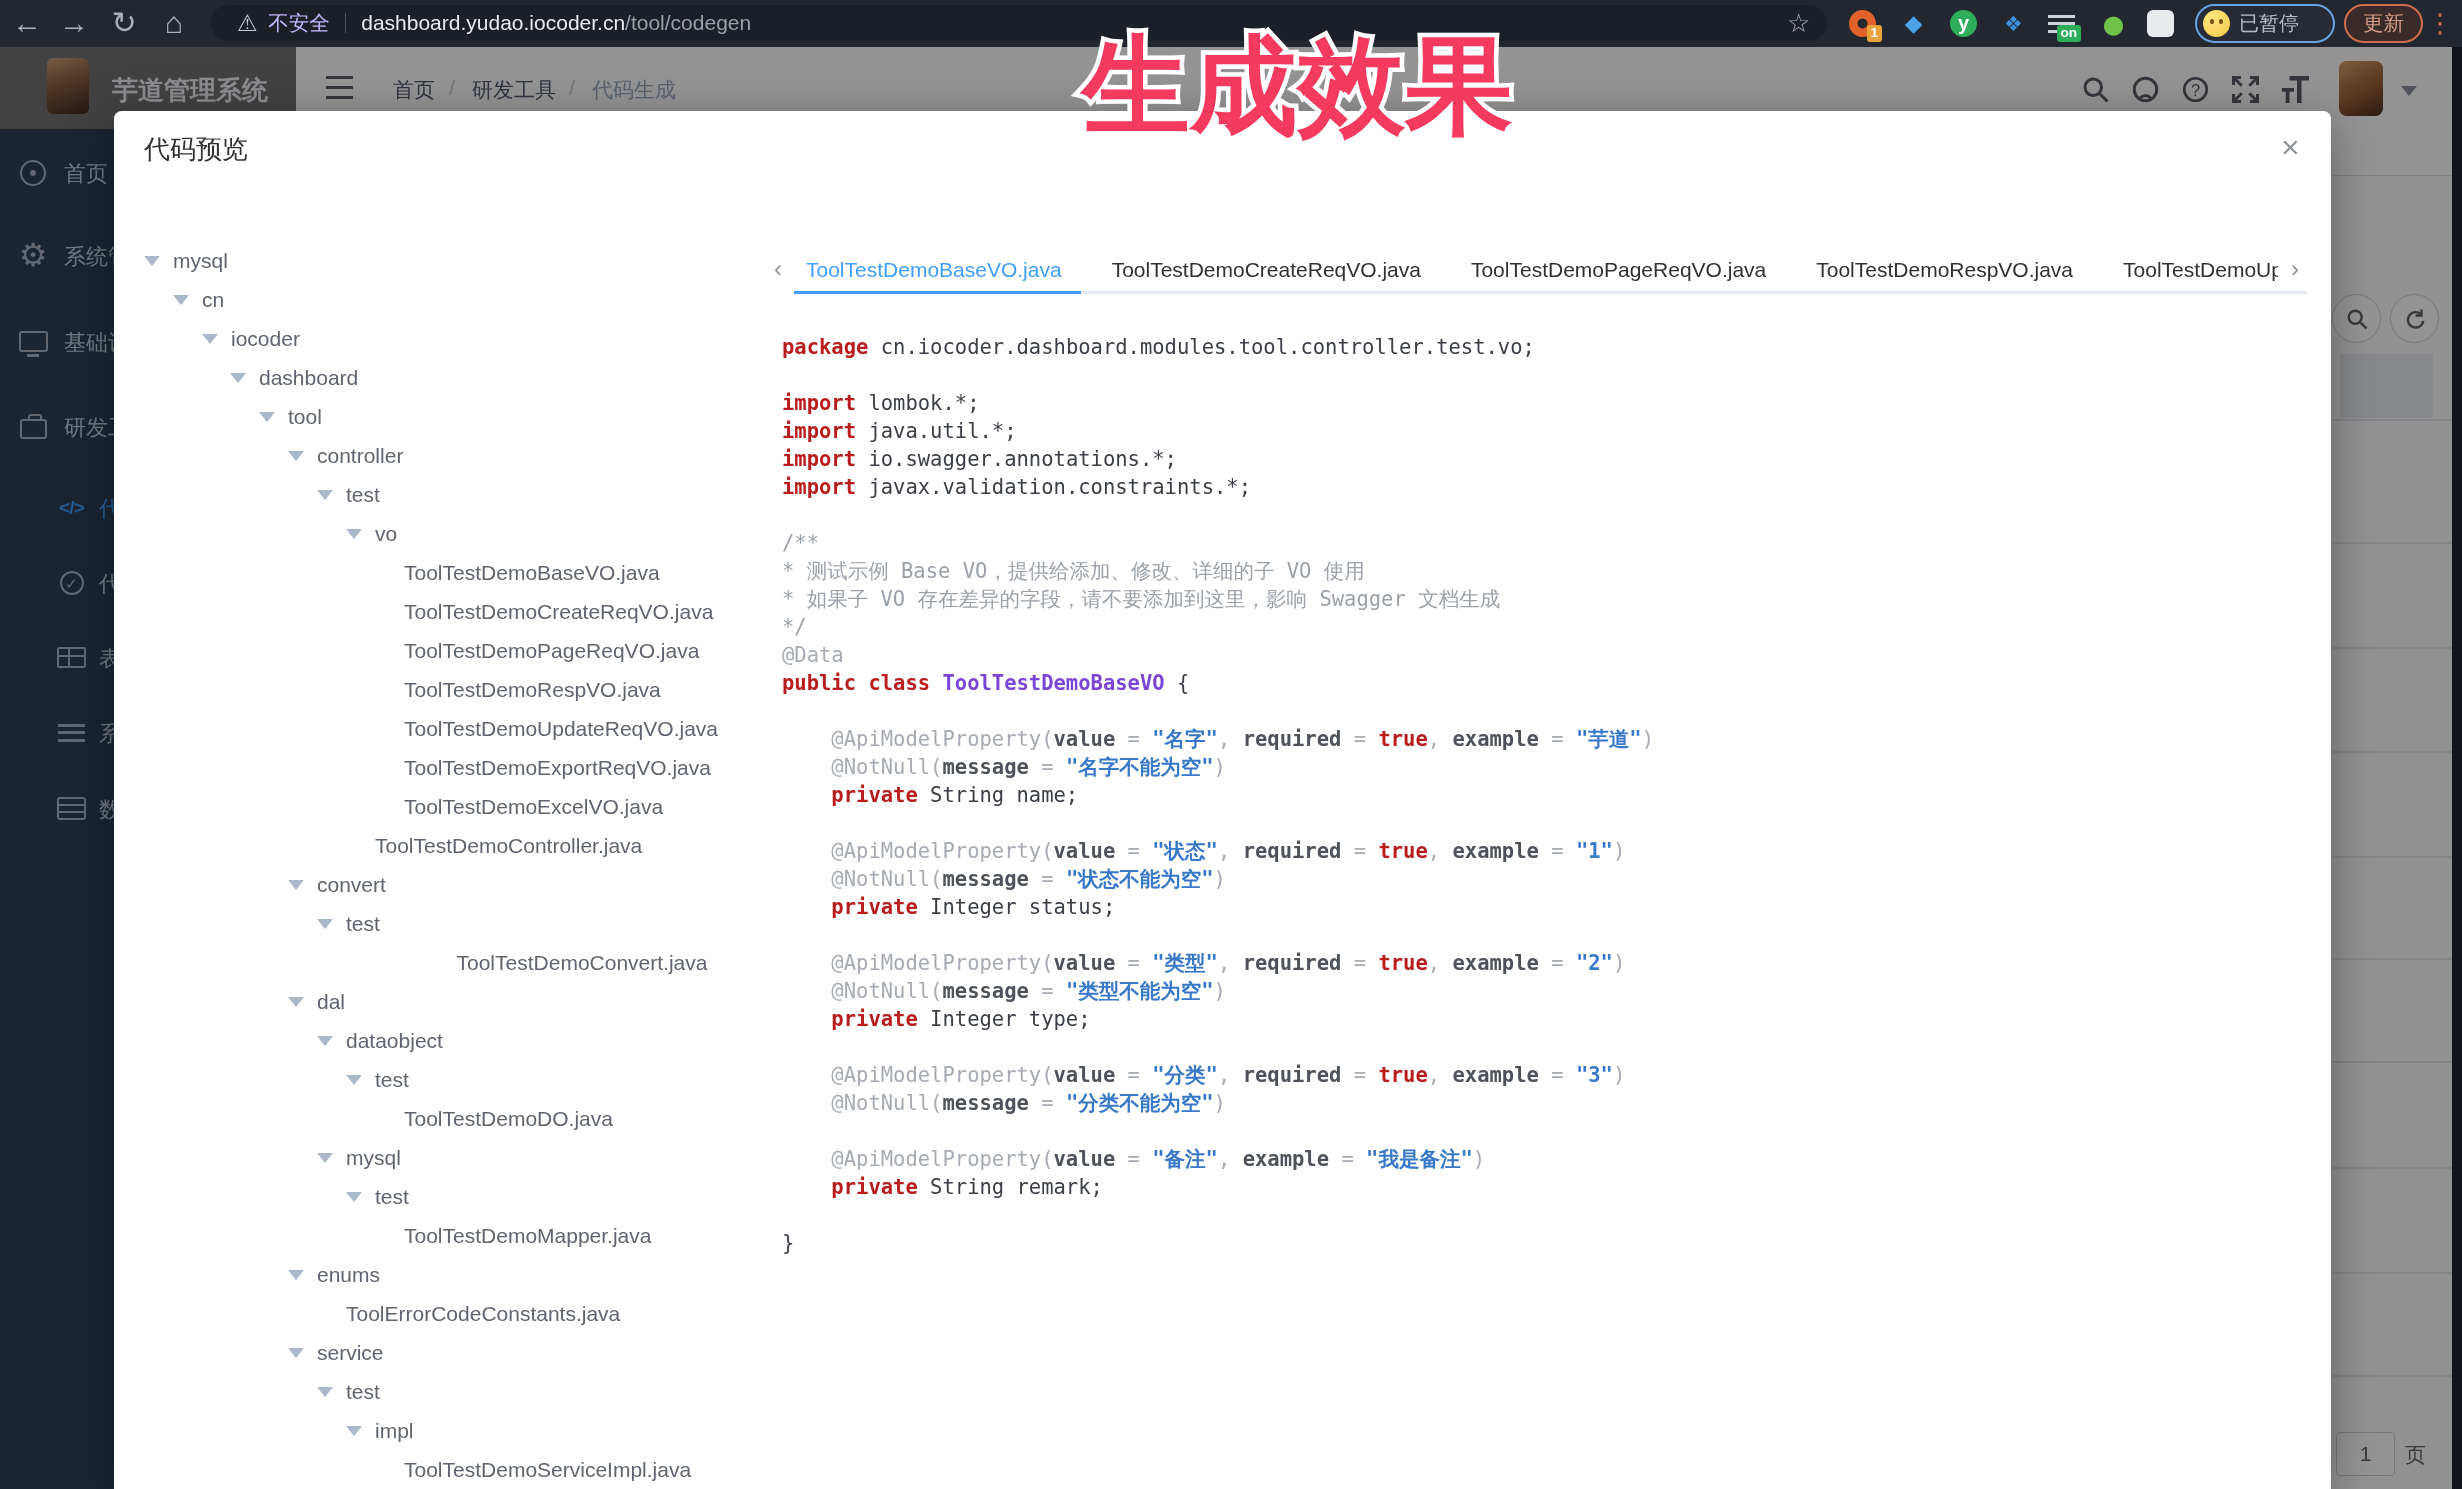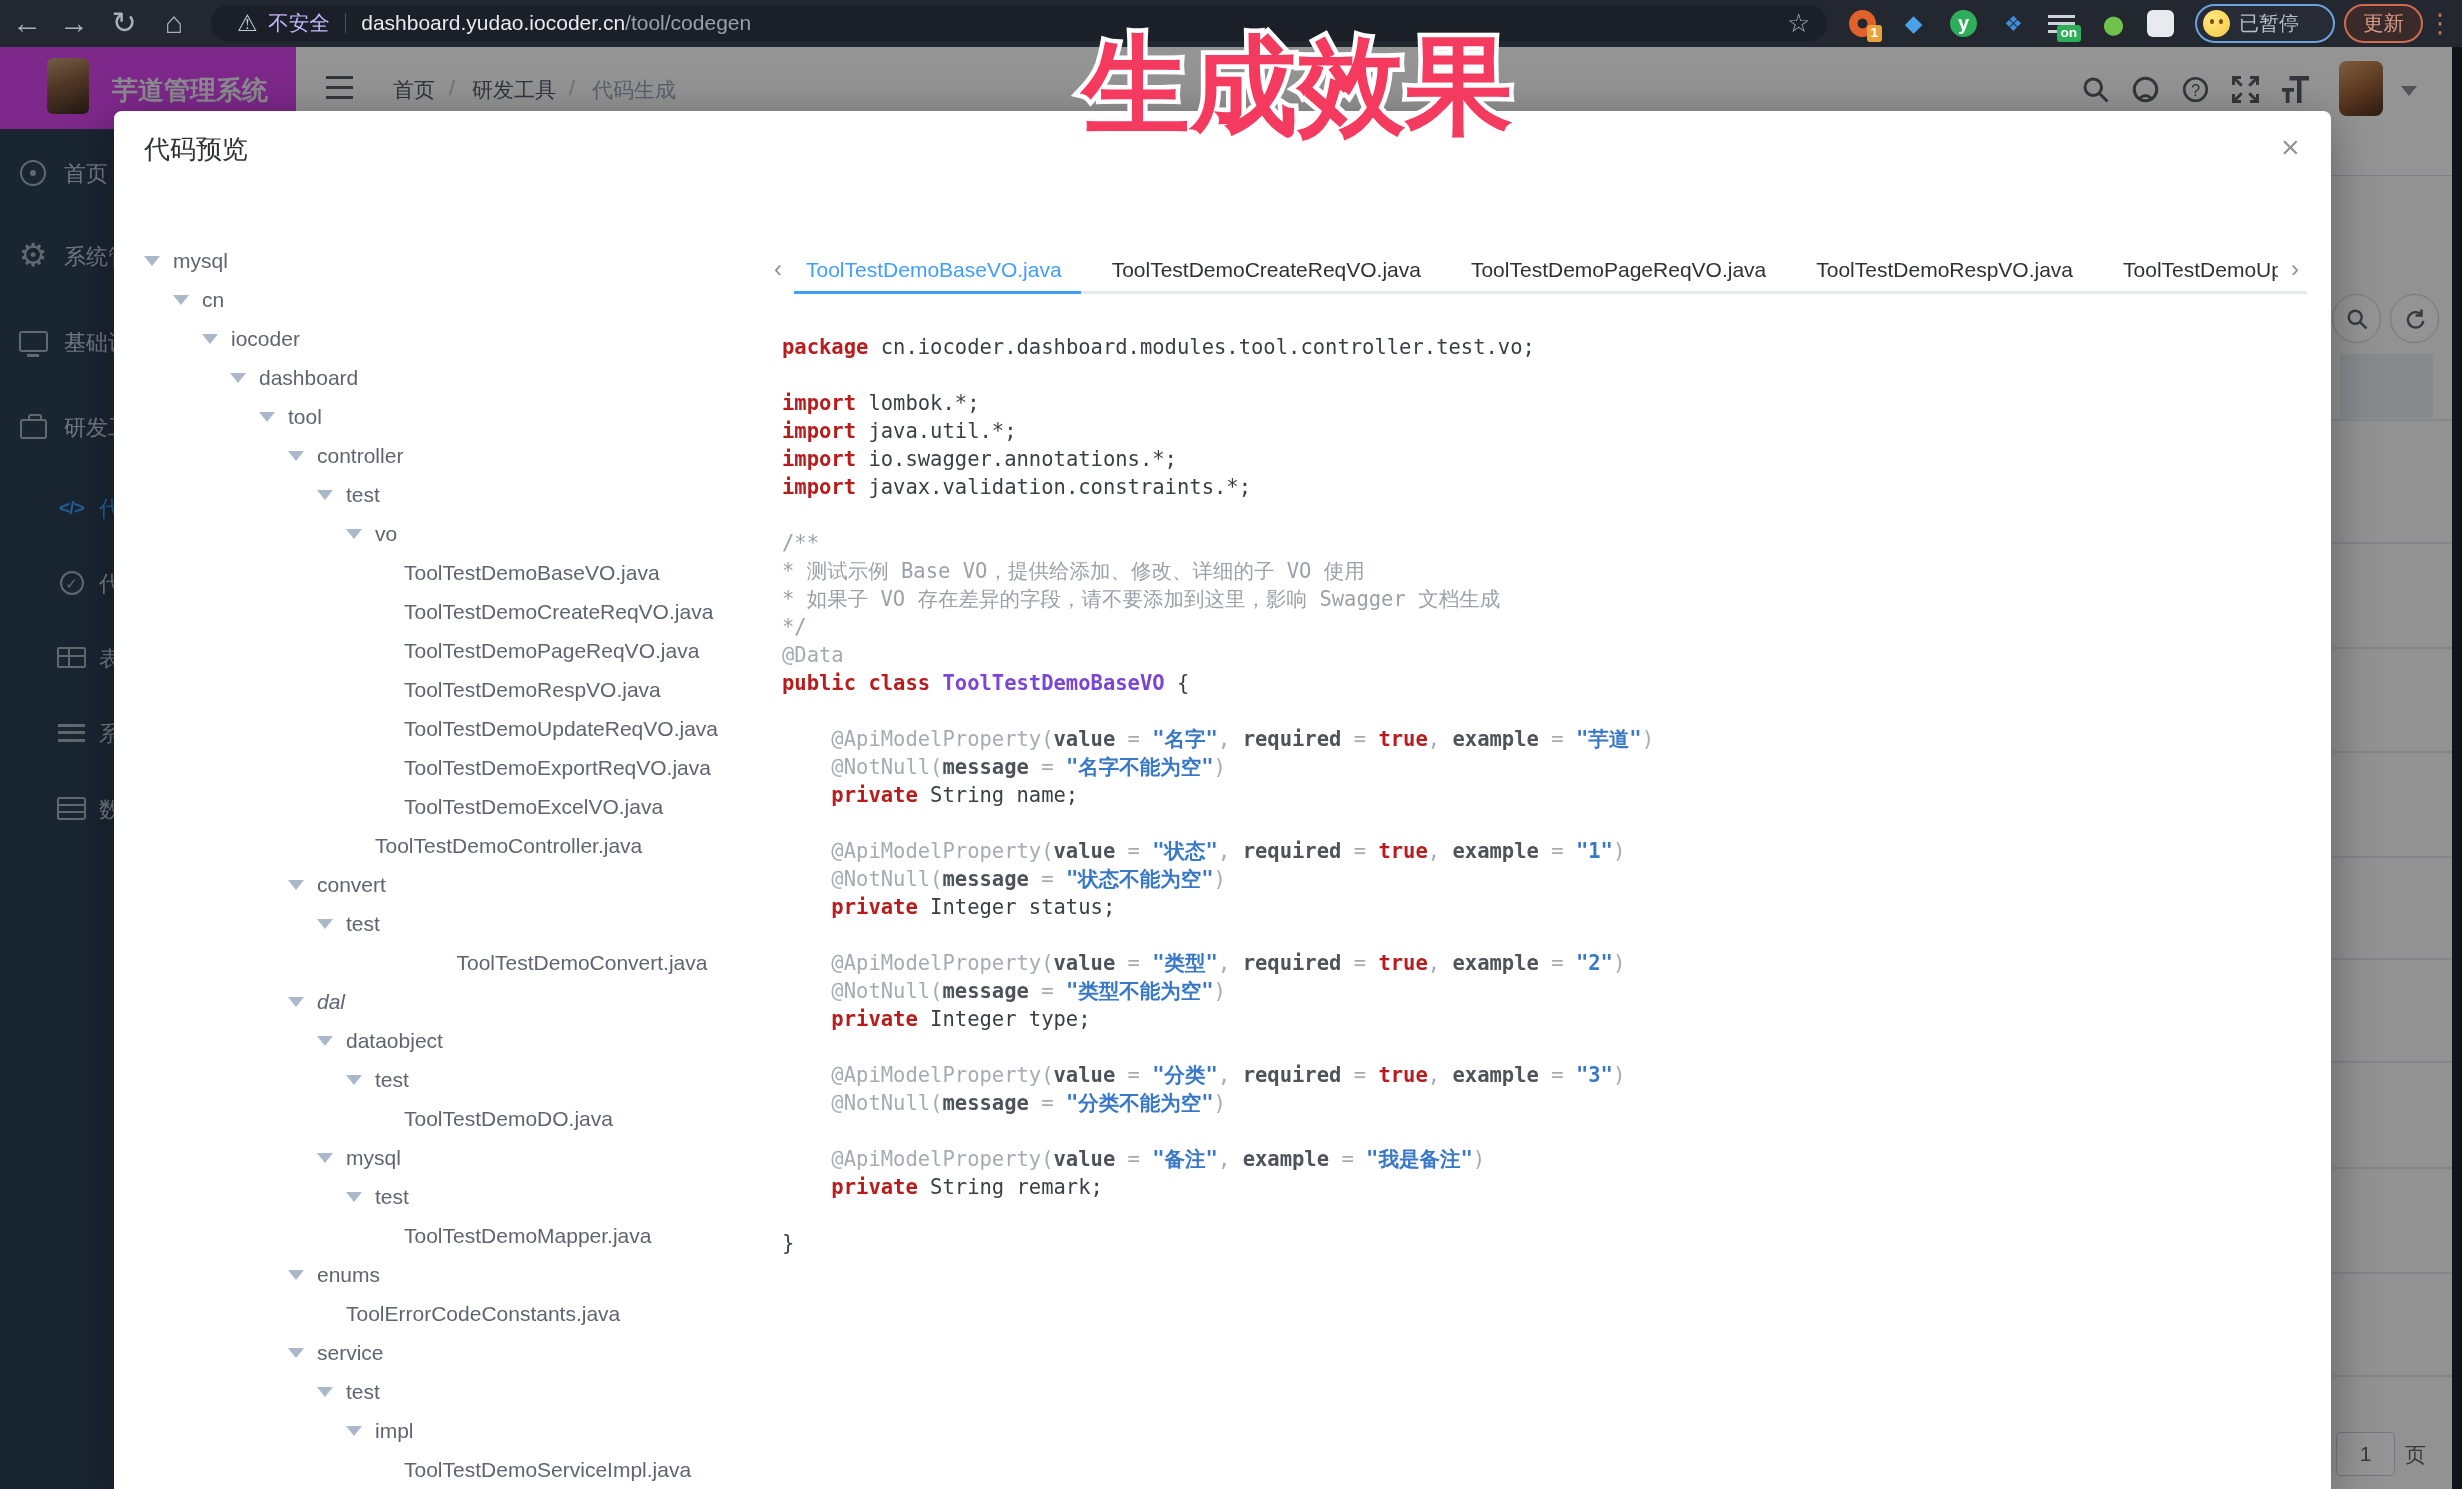--- a/index.html
+++ b/index.html
@@ -25,21 +25,21 @@
   .emoji-face { width:27px; height:27px; border-radius:50%; background:radial-gradient(circle at 35% 30%,#ffe680,#f7c944); margin-left:6px; position:relative;}
   .emoji-face::before, .emoji-face::after { content:""; position:absolute; width:3.8px; height:5.3px; border-radius:50%; background:#7a4a12; top:9px;}
   .emoji-face::before { left:6.8px; } .emoji-face::after { right:6.8px; }
   .paused-label { font-size:20px; color:#b9bec7; margin-left:9px; }
   .update-pill { left:2344px; width:79px; border:2.3px solid #cf6e4e; background:#3a2a29; justify-content:center; }
   .update-label { font-size:20.5px; color:#d79d87; }
   .menu-dots { position:absolute; left:2427px; top:6px; font-size:26px; color:#d3764f; line-height:35px; letter-spacing:0;}
 
   
   .sidebar { position:absolute; left:0; top:47px; width:296px; height:1443px; background:#2e4156; }
-  .logo-blk { position:absolute; left:0; top:0; width:296px; height:82px; background:#d946ef; }
+  .logo-blk { position:absolute; left:0; top:0; width:296px; height:82px; background:#737373; }
   .bunny { position:absolute; left:47px; top:10.6px; width:42px; height:56px; border-radius:6px;
            background:linear-gradient(160deg,#caa07a 0%,#8a5f41 45%,#3a2b22 100%); }
   .logo-title { position:absolute; left:112px; top:26px; font-size:26px; font-weight:bold; color:#eef1f6; white-space:nowrap;}
   .side-item { position:absolute; left:0; width:296px; height:39px; }
   .side-item .lbl { position:absolute; left:64px; top:6px; font-size:22px; color:#c3cfdd; white-space:nowrap;}
   .side-item.sub .lbl { left:99px; }
   .side-item.active .lbl { color:#409eff; }
   .icwrap { position:absolute; left:16.7px; top:3px; width:33px; height:33px; color:#a7b3c2;
             display:flex; align-items:center; justify-content:center;}
   .side-item.sub .icwrap { left:55px; }
@@ -403,21 +403,21 @@
       <div class="tree-row" style="padding-left: 173px;">
         <span class="tree-caret">
           <i></i>
         </span>
         <span>test</span>
       </div>
       <div class="tree-row leaf" style="padding-left: 202px; justify-content: center;">
         <span class="tree-caret"></span>
         <span>ToolTestDemoConvert.java</span>
       </div>
-      <div class="tree-row" style="padding-left: 144px; font-style: italic;">
+      <div class="tree-row" style="padding-left: 144px;">
         <span class="tree-caret">
           <i></i>
         </span>
         <span>dal</span>
       </div>
       <div class="tree-row" style="padding-left: 173px;">
         <span class="tree-caret">
           <i></i>
         </span>
         <span>dataobject</span>

